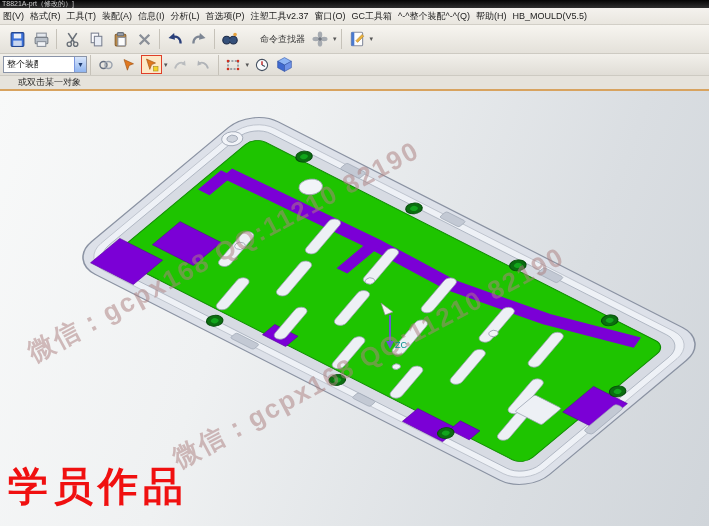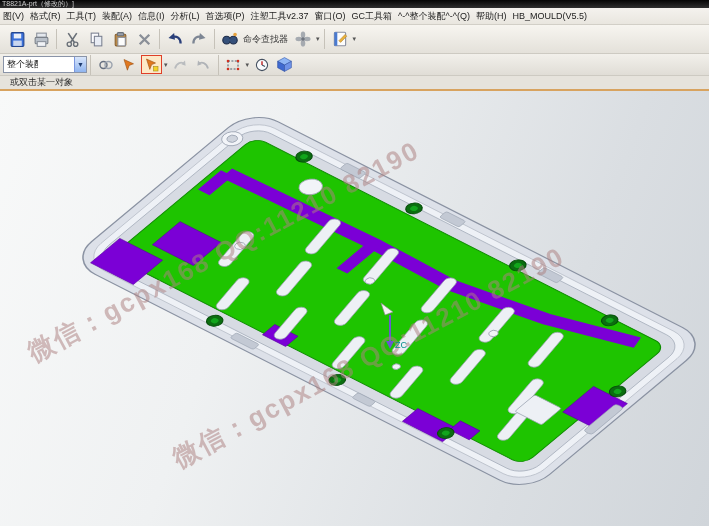--- a/index.html
+++ b/index.html
@@ -14,39 +14,39 @@
   .menu-bar { height:17px; background:linear-gradient(#f4f2ee,#e9e6df);
     border-bottom:1px solid #d2cfc7; display:flex; align-items:center;
     font-size:9px; color:#1c1c1c; white-space:nowrap; overflow:hidden; }
   .menu-item { padding:1px 3px; cursor:default; }
 
   .toolbar { height:29px; background:linear-gradient(#f7f5f0,#e4e1da);
     border-bottom:1px solid #cdcac2; display:flex; align-items:center;
     padding-left:5px; overflow:hidden; }
   .tbtn { width:24px; height:24px; display:flex; align-items:center; justify-content:center; }
   .sep { width:1px; height:20px; background:#c6c2b9; margin:0 3px; }
-  .cmdfinder-label { font-size:9px; color:#3a3a3a; margin:0 3px 0 1px; white-space:nowrap; }
+  .cmdfinder-label { font-size:9px; color:#3a3a3a; margin:0 3px 0 18px; white-space:nowrap; }
   .dd-arrow { font-size:7px; color:#555; margin:0 1px; }
 
   .selbar { height:22px; background:linear-gradient(#f2f0eb,#e0ddd6);
     border-bottom:1px solid #cdcac2; display:flex; align-items:center;
     padding-left:3px; overflow:hidden; }
   .combo { width:84px; height:17px; background:#fff; border:1px solid #8a94a8;
     display:flex; align-items:center; justify-content:space-between;
     font-size:9px; color:#111;gap:36px; }
   .combo-text { padding-left:3px; white-space:nowrap; overflow:hidden; }
   .combo-btn { width:14px; height:15px; background:linear-gradient(#d9e6fb,#8fb4ef);
     border-left:1px solid #7a96df; display:flex; align-items:center;
     justify-content:center; font-size:7px; color:#1c3a6e; }
   .sbtn { width:21px; height:19px; display:flex; align-items:center;
     justify-content:center; margin:0 1px; }
   .sbtn.active { border:1px solid #df3f28; background:#fde9c8; }
 
   .prompt-bar { height:15px; background:#e6e3dc; border-bottom:2px solid #d8a35f;
-    font-size:9px; color:#2a2a2a; line-height:13px; padding-left:10px;
+    font-size:9px; color:#2a2a2a; line-height:13px; padding-left:18px;
     white-space:nowrap; overflow:hidden; }
 
   .viewport { position:absolute; top:91px; left:0; width:709px; height:435px;
     background:linear-gradient(110deg,#f8f9f9 0%,#eff1f2 35%,#dadee2 75%,#d0d5da 100%);
     overflow:hidden; }
   .viewport svg.model { position:absolute; top:0; left:0; }
 
   .wm { position:absolute; white-space:nowrap; font-size:26px; font-weight:bold;
     letter-spacing:2px; transform-origin:0 50%; transform:rotate(-28deg);
     pointer-events:none; }
@@ -354,17 +354,18 @@
       <g>
         <line x1="390" y1="224" x2="390" y2="252" stroke="#6a5acd" stroke-width="2"></line>
         <polygon points="386,250 394,250 390,258" fill="#6a5acd"></polygon>
         <polygon points="381,212 393,221 385,224" fill="#f5f5f5" stroke="#8a8a8a" stroke-width="0.7"></polygon>
       </g>
     </svg>
 
     <div class="wm wm1" style="color:rgba(172,128,128,0.52);">微信：gcpx168  QQ:11210 82190</div>
     <div class="wm wm2" style="color:rgba(172,128,128,0.52);">微信：gcpx168  QQ:11210 82190</div>
 
+    <div class="badge" style="color:#f01010;">学员作品</div>
 
     <span class="wcs-label">ZC</span>
   </div>
 
 </div>
 
 </body></html>

